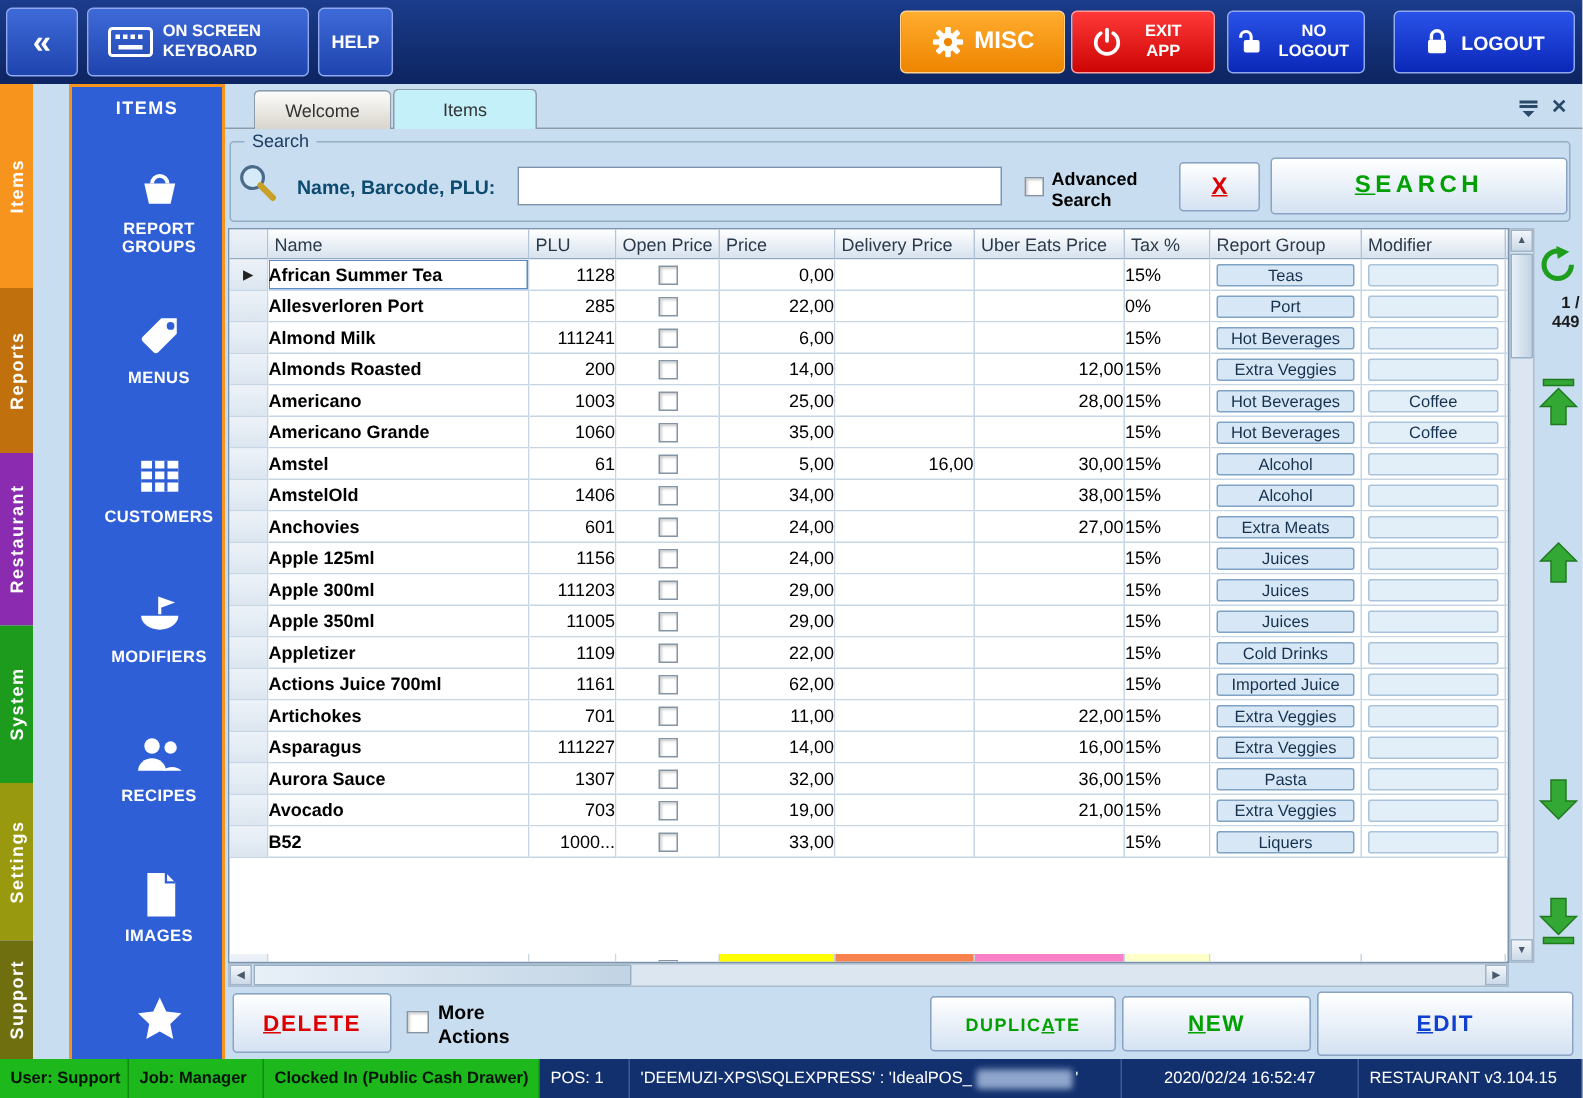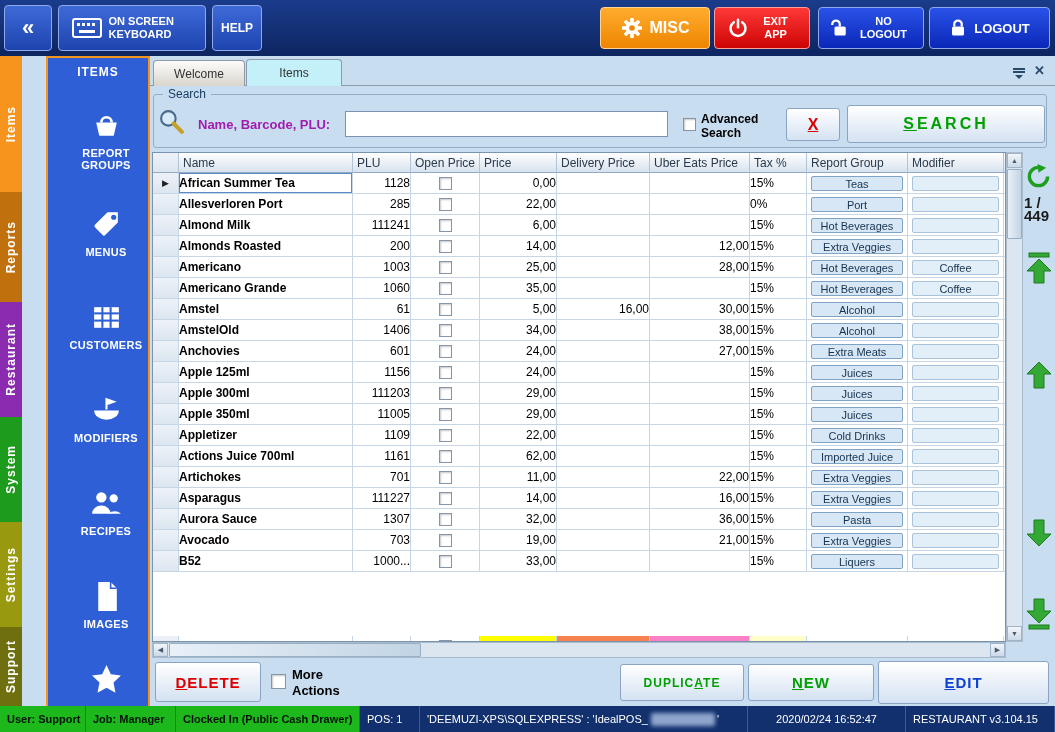--- a/index.html
+++ b/index.html
@@ -11,50 +11,50 @@
   #topbar{position:absolute;left:0;top:0;width:1055px;height:56px;background:linear-gradient(#1B3C8C,#0D2560);}
   .tb-btn{position:absolute;top:5px;height:46px;background:linear-gradient(#3E6AD8,#1E44AE);border:1px solid #8FA8EE;border-radius:4px;color:#fff;font-weight:bold;display:flex;align-items:center;justify-content:center;gap:7px;box-sizing:border-box;}
   .two-line{display:inline-block;line-height:13px;text-align:center;white-space:normal;font-size:11px;}
   #btn-collapse{left:4px;width:48px;font-size:22px;}
   #btn-keyboard{left:58px;width:148px;}
   #btn-keyboard .two-line{width:84px;text-align:left;}
   #btn-help{left:212px;width:50px;font-size:12px;}
   #btn-misc{left:600px;top:7px;height:42px;width:110px;background:linear-gradient(#FFAC2E,#EE8500);border-color:#FFD291;font-size:13px;}
   #btn-exit{left:714px;top:7px;height:42px;width:96px;background:linear-gradient(#FF3838,#CC0404);border-color:#FF9C9C;}
   #btn-exit .two-line{width:42px;}
-  #btn-nologout{left:818px;top:7px;height:42px;width:106px;background:linear-gradient(#2A52E8,#0A28B8);}
+  #btn-nologout{left:818px;top:7px;height:42px;width:92px;background:linear-gradient(#2A52E8,#0A28B8);}
   #btn-nologout .two-line{width:58px;}
   #btn-logout{left:929px;top:7px;height:42px;width:121px;background:linear-gradient(#2A52E8,#0A28B8);font-size:13px;align-items:center;}
 
   
   #side-tabs{position:absolute;left:0;top:56px;width:22px;}
   .v-tab{width:22px;display:flex;align-items:center;justify-content:center;color:#fff;font-size:12px;font-weight:bold;cursor:pointer;}
   .v-tab span{writing-mode:vertical-rl;transform:rotate(180deg);letter-spacing:1px;white-space:nowrap;}
 
   
   #sidebar{position:absolute;left:46px;top:56px;width:104px;height:652px;background:#2E5FD6;border:2px solid #F7941D;box-sizing:border-box;display:flex;flex-direction:column;}
   .sb-title{height:28px;color:#fff;font-weight:bold;font-size:12px;text-align:center;padding-top:7px;letter-spacing:1px;}
   .sb-item{flex:1;display:flex;flex-direction:column;align-items:center;justify-content:center;gap:5px;color:#fff;font-weight:bold;font-size:11px;text-align:center;cursor:pointer;padding-left:16px;}
   .sb-item svg{width:33px;height:33px;}
   .sb-item .lbl{line-height:12px;letter-spacing:.3px;max-width:96px;}
   #sb-star{flex:0 0 54px;}
 
   
   #content-panel{position:absolute;left:150px;top:85px;width:905px;height:621px;background:#C9DDF1;border-top:1px solid #8E9BA8;box-sizing:border-box;}
-  .doc-tab{position:absolute;display:flex;align-items:center;justify-content:center;font-size:12px;color:#333;border:1px solid #8E9BA8;border-bottom:none;border-radius:4px 4px 0 0;box-sizing:border-box;cursor:pointer;}
+  .doc-tab{position:absolute;display:flex;align-items:center;justify-content:center;font-size:12px;color:#333;border:1px solid #8E9BA8;border-bottom:none;border-radius:4px 4px 0 0;box-sizing:border-box;cursor:pointer;margin-left:16px;}
   #tab-welcome{left:153px;top:60px;width:92px;height:26px;background:linear-gradient(#FCFCFA,#D9D5CD);}
   #tab-items{left:246px;top:59px;width:96px;height:27px;background:#C3F0F9;z-index:3;}
   #panel-pin{position:absolute;left:1012px;top:66px;cursor:pointer;}
   #panel-close{position:absolute;left:1034px;top:63px;font-size:13px;font-weight:bold;color:#2A4A6A;cursor:pointer;}
 
   
   #search-group{position:absolute;left:153px;top:94px;width:894px;height:54px;border:1px solid #93ADC2;border-radius:3px;box-sizing:border-box;}
   #search-group-label{position:absolute;left:163px;top:87px;background:#C9DDF1;padding:0 5px;font-size:12px;color:#173A5E;}
   #magnifier{position:absolute;left:158px;top:108px;}
-  #search-field-label{position:absolute;left:198px;top:117px;font-size:13px;font-weight:bold;color:#a21caf;}
+  #search-field-label{position:absolute;left:198px;top:117px;font-size:13px;font-weight:bold;color:#0c4a6e;}
   #search-input{position:absolute;left:345px;top:111px;width:323px;height:26px;border:1px solid #7A94B0;box-sizing:border-box;font-size:13px;padding:0 4px;background:#fff;}
   .cb{display:inline-block;width:13px;height:13px;background:#fff;border:1px solid #8595A5;box-shadow:inset 1px 1px 2px rgba(0,0,0,.22);box-sizing:border-box;}
   #adv-check{position:absolute;left:683px;top:118px;}
   #adv-label{position:absolute;left:701px;top:112px;width:62px;font-size:12px;font-weight:bold;line-height:14px;text-align:left;}
   .lite-btn{background:linear-gradient(#FFFFFF,#D4E2F2);border:1px solid #8CA4C4;border-radius:3px;font-weight:bold;display:flex;align-items:center;justify-content:center;}
   #btn-clear{position:absolute;left:786px;top:108px;width:54px;height:33px;color:#DD0000;font-size:16px;}
   #btn-search{position:absolute;left:847px;top:105px;width:198px;height:38px;color:#00A000;font-size:16px;letter-spacing:3px;}
   .accel{text-decoration:underline;}
 
   
@@ -90,21 +90,21 @@
   .sb-btn{position:absolute;background:linear-gradient(#F2F6FA,#CBD9E8);border:1px solid #9FB4C8;box-sizing:border-box;display:flex;align-items:center;justify-content:center;font-size:7px;color:#4A5A6A;cursor:pointer;}
   .sb-thumb{position:absolute;background:linear-gradient(90deg,#E8F0F8,#C2D4E4);border:1px solid #98B0C6;box-sizing:border-box;border-radius:1px;cursor:grab;}
   #vs-up{left:0;top:0;width:15px;height:15px;} #vs-down{left:0;bottom:0;width:15px;height:15px;}
   #vs-thumb{left:0;top:16px;width:15px;height:70px;background:linear-gradient(90deg,#E8F0F8,#C2D4E4);}
   #hs-left{left:0;top:0;width:15px;height:14px;} #hs-right{right:0;top:0;width:15px;height:14px;}
   #hs-thumb{left:16px;top:0;width:252px;height:14px;}
 
   
   #right-nav{position:absolute;left:1024px;top:152px;width:29px;height:506px;}
   .rn{position:absolute;left:0;width:29px;display:flex;justify-content:center;cursor:pointer;}
-  #rn-pager{top:44px;font-size:15px;font-weight:bold;color:#1A1A1A;text-align:left;line-height:13px;cursor:default;}
+  #rn-pager{top:44px;font-size:11px;font-weight:bold;color:#1A1A1A;text-align:right;line-height:13px;cursor:default;}
 
   
   #btn-delete{position:absolute;left:155px;top:662px;width:106px;height:40px;color:#DD0000;font-size:15px;letter-spacing:1px;}
   #more-check{position:absolute;left:271px;top:674px;width:15px;height:15px;}
   #more-label{position:absolute;left:292px;top:667px;width:62px;font-size:13px;font-weight:bold;line-height:16px;}
   #btn-duplicate{position:absolute;left:620px;top:664px;width:124px;height:37px;color:#00A000;font-size:12px;letter-spacing:1px;}
   #btn-new{position:absolute;left:748px;top:664px;width:126px;height:37px;color:#00A000;font-size:15px;letter-spacing:1px;}
   #btn-edit{position:absolute;left:878px;top:661px;width:171px;height:43px;color:#1040D0;font-size:15px;letter-spacing:1px;}
 
   

